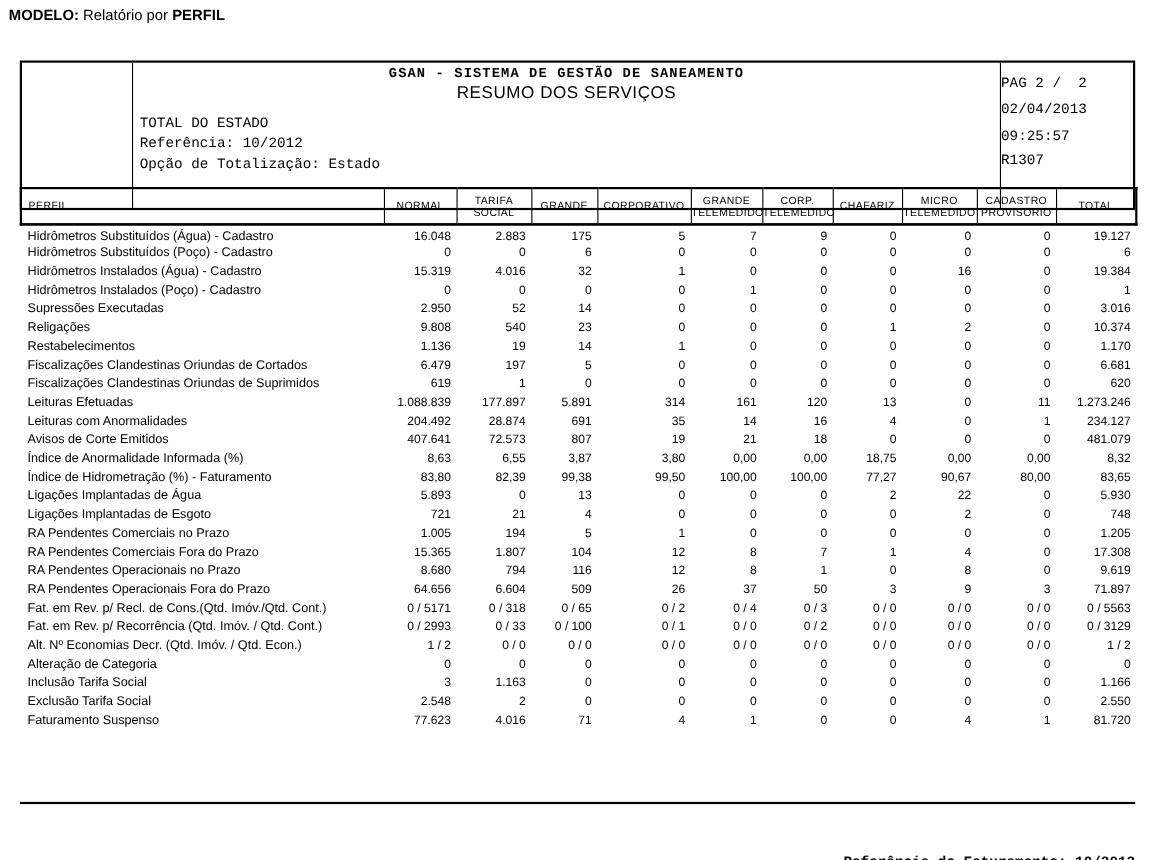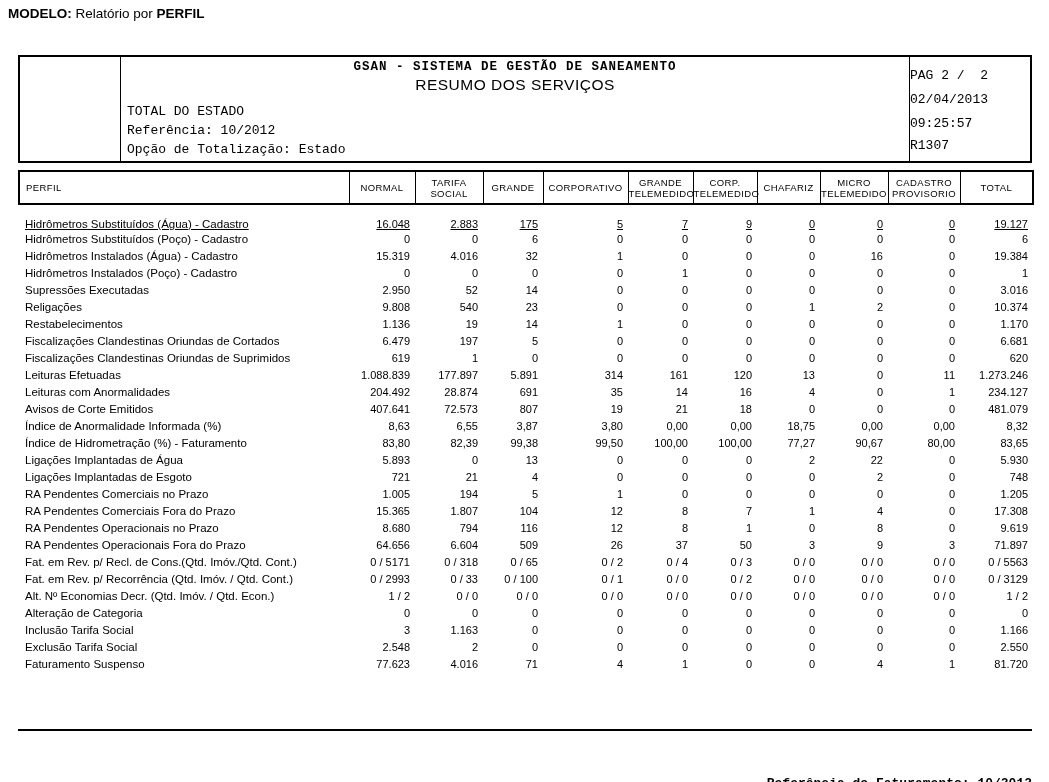--- a/index.html
+++ b/index.html
@@ -10,21 +10,21 @@
     overflow:hidden;
     border-radius:13px;
   }
 
   
   .modelo { position:absolute; left:8px; top:6px; font-size:13.5px; }
   .modelo .b { font-weight:bold; }
 
   
   .header-box {
-    position:absolute; left:18px; top:55px; width:1014px; height:108px;
+    position:absolute; left:18px; top:55px; width:1014px; height:136px;
     border:2px solid #000; display:flex;
   }
   .logo-cell { width:101px; border-right:1px solid #000; }
   .center-cell { flex:1; position:relative; font-family:"Liberation Mono", monospace; }
   .center-title { position:absolute; top:3px; left:0; right:0; text-align:center;
     font-size:12.5px; font-weight:bold; letter-spacing:1px; }
   .center-subtitle { position:absolute; top:19px; left:0; right:0; text-align:center;
     font-family:"Liberation Sans", sans-serif; font-size:15.5px; font-weight:normal; letter-spacing:0.5px; }
   .info-line { position:absolute; left:6px; font-size:13px; white-space:pre; }
   .info-1 { top:47px; }
@@ -46,21 +46,21 @@
   table.report thead th {
     border:1px solid #000; border-top:2px solid #000; border-bottom:2px solid #000;
     height:33px; vertical-align:middle; text-align:center;
     font-size:9.5px; font-weight:normal; letter-spacing:0.4px; white-space:pre-line;
   }
   table.report thead th:first-child { text-align:left; padding-left:6px; border-left:2px solid #000; }
   table.report thead th:last-child { border-right:2px solid #000; }
   table.report tbody td { height:17px; font-size:11px; white-space:nowrap; overflow:hidden; }
   table.report tbody td.lbl { text-align:left; padding-left:6px; font-size:11.5px; }
   table.report tbody td.val { text-align:right; padding-right:5px; }
-  table.report tbody tr:first-child td { padding-top:13px;text-decoration:underline; }
+  table.report tbody tr:first-child td { padding-top:3px; }
 
   
   .bottom-rule { position:absolute; left:18px; top:729px; width:1014px; height:2px; background:#000; }
   .footer { position:absolute; right:17px; top:736px; text-align:right;
     font-family:"Liberation Mono", monospace; font-size:13px; font-weight:bold; line-height:19px; white-space:pre; }
 </style>
 </head>
 <body>
 
 <div class="page">

